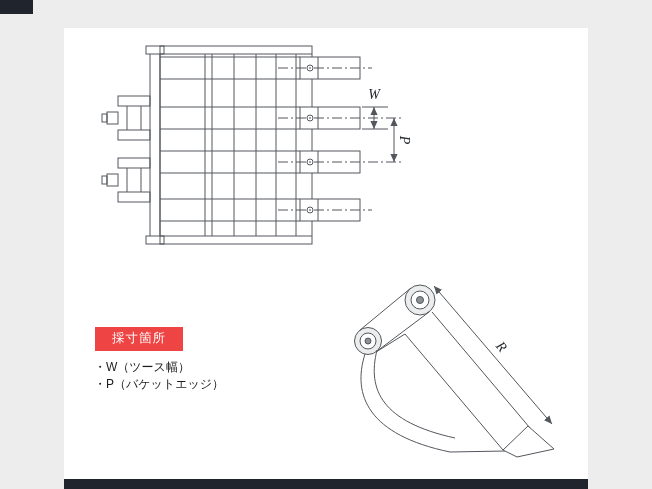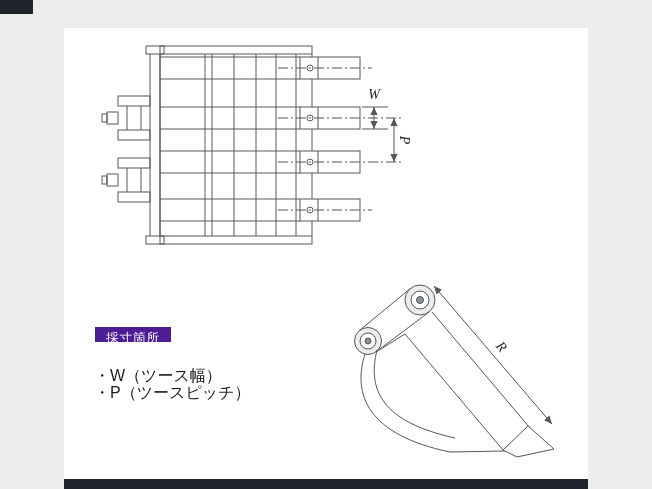--- a/index.html
+++ b/index.html
@@ -20,27 +20,27 @@
   }
   .footer-bar{
     position:absolute;left:64px;top:479px;width:524px;height:10px;
     background:#20242c;
   }
   .drawing-svg{
     position:absolute;left:0;top:0;width:652px;height:489px;
   }
   .legend-title{
     position:absolute;left:95px;top:327px;
-    background:#4c1d95;color:#ffffff;
-    font-size:12.5px;line-height:22px;height:15px;
-    padding:0 11px;letter-spacing:1px;
+    background:#ef4444;color:#ffffff;
+    font-size:12.5px;line-height:22px;height:24px;
+    padding:0 17px;letter-spacing:1px;
   }
   .legend-list{
-    position:absolute;left:94px;top:367px;
-    color:#1c1c1c;font-size:16px;line-height:17px;
+    position:absolute;left:94px;top:359px;
+    color:#1c1c1c;font-size:12px;line-height:17px;
   }
   .legend-list .legend-item{white-space:nowrap;}
   .dim-label{
     font-family:"Liberation Serif", serif;
     font-style:italic;
     font-size:14px;
     fill:#24272b;
   }
 </style>
 </head>
@@ -180,16 +180,16 @@
       </g>
     </g>
 
     <text class="dim-label" x="501" y="351" text-anchor="middle" transform="rotate(50 501 347)">R</text>
   </svg>
 
   <div class="legend-title">採寸箇所</div>
 
   <div class="legend-list">
     <div class="legend-item">・W（ツース幅）</div>
-    <div class="legend-item">・P（ツースピッチ）</div>
+    <div class="legend-item">・P（バケットエッジ）</div>
   </div>
 
 </div>
 
 </body></html>

